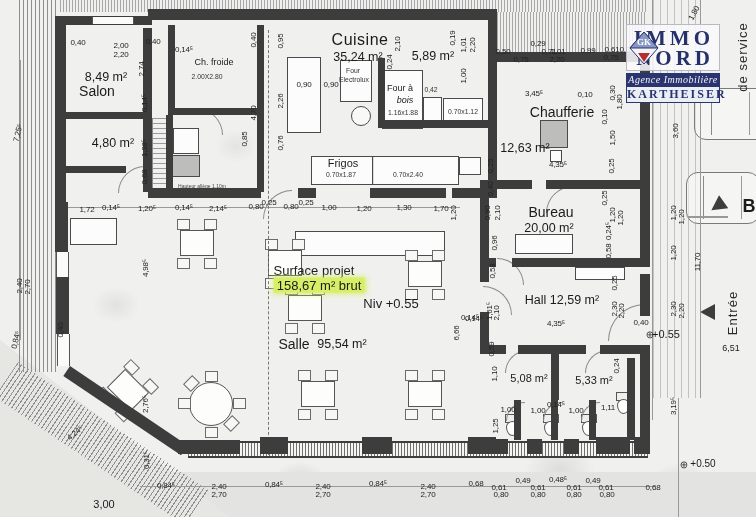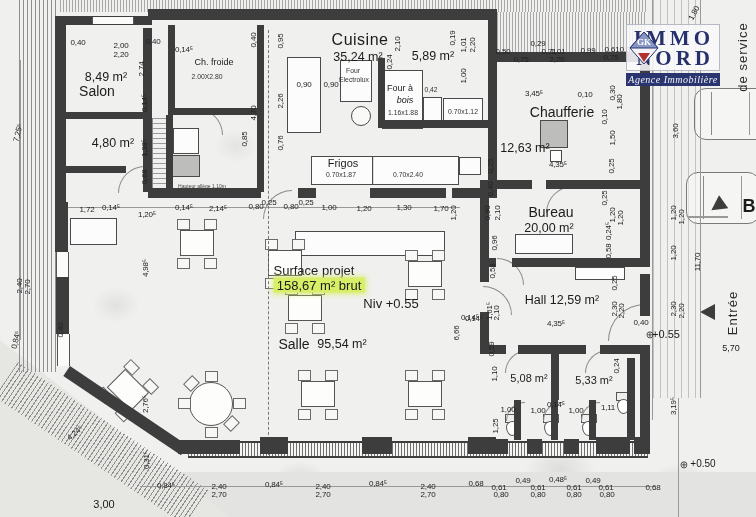--- a/index.html
+++ b/index.html
@@ -96,20 +96,21 @@
       <svg width="30" height="34" viewBox="0 0 30 34">
         <polygon points="15,1 29,17 15,33 1,17" fill="#f4f4f8" stroke="#2a3570" stroke-width="1"></polygon>
         <polygon points="15,1 29,17 1,17" fill="#8796c2" stroke="#2a3570" stroke-width="1"></polygon>
         <polygon points="9,22 21,22 15,31" fill="#b33030"></polygon>
         <text x="15" y="14" text-anchor="middle" font-size="9" fill="#ffffff" font-family="Liberation Serif, serif" font-weight="bold">GK</text>
       </svg>
       <div class="big">IMMO</div>
       <div class="big">NORD</div>
     </div>
     <div class="band1">Agence Immobilière</div>
+    <div class="band2">KARTHEISER</div>
   </div>
 <div class="wall" style="width: 97px; height: 9px; left: 55px; top: 16px;"></div>
     <div class="wall" style="width: 346px; height: 11px; left: 148px; top: 9px;"></div>
     <div class="wall" style="width: 160px; height: 10px; left: 488px; top: 52px;"></div>
     <div class="wall" style="width: 10px; height: 146px; left: 640px; top: 52px;"></div>
     <div class="wall" style="width: 11px; height: 186px; left: 55px; top: 16px;"></div>
     <div class="wall" style="width: 13px; height: 50px; left: 55px; top: 202px;"></div>
     <div class="wall" style="width: 13px; height: 57px; left: 56px; top: 277px;"></div>
     <div class="wall" style="width: 142px; height: 12px; transform: rotate(34deg); transform-origin: 0px 0px; left: 70px; top: 366px;"></div>
     <div class="wall" style="width: 62px; height: 14px; left: 178px; top: 440px;"></div>
@@ -292,21 +293,21 @@
     <span class="lbl c-room" style="left: 294px; top: 344px; transform: translate(-50%, -50%);">Salle</span>
     <span class="lbl c-area" style="left: 342px; top: 344px; transform: translate(-50%, -50%);">95,54 m²</span>
     <span class="lbl c-sm11" style="left: 529px; top: 378px; transform: translate(-50%, -50%);">5,08 m²</span>
     <span class="lbl c-sm11" style="left: 594px; top: 380px; transform: translate(-50%, -50%);">5,33 m²</span>
     <span class="lbl c-srf" style="left: 314px; top: 270px; transform: translate(-50%, -50%);">Surface projet</span>
     <span class="lbl c-hl" style="left: 319px; top: 285px; transform: translate(-50%, -50%);">158,67 m² brut</span>
     <span class="lbl c-srf" style="left: 391px; top: 303px; transform: translate(-50%, -50%);">Niv +0.55</span>
     <span class="lbl c-vt" style="left: 732px; top: 313px; transform: translate(-50%, -50%) rotate(-90deg);">Entrée</span>
     <span class="lbl c-vt" style="left: 742px; top: 57px; transform: translate(-50%, -50%) rotate(-90deg);">de service</span>
     <span class="lbl c-b" style="left: 749px; top: 206px; transform: translate(-50%, -50%);">B</span>
-    <span class="lbl c-sm9" style="left: 731px; top: 348px; transform: translate(-50%, -50%);">5,70</span>
+    <span class="lbl c-sm9" style="left: 731px; top: 348px; transform: translate(-50%, -50%);">6,51</span>
     <span class="lbl c-lvl" style="left: 666px; top: 334px; transform: translate(-50%, -50%);">+0.55</span>
     <span class="lbl c-mark" style="left: 650px; top: 334px; transform: translate(-50%, -50%);">⊕</span>
     <span class="lbl c-lvllg" style="left: 703px; top: 463px; transform: translate(-50%, -50%);">+0.50</span>
     <span class="lbl c-mark" style="left: 684px; top: 464px; transform: translate(-50%, -50%);">⊕</span>
     <span class="lbl c-tiny" style="left: 353px; top: 70px; transform: translate(-50%, -50%);">Four</span>
     <span class="lbl c-tiny" style="left: 354px; top: 79px; transform: translate(-50%, -50%);">Electrolux</span>
     <span class="lbl c-sm9" style="left: 400px; top: 88px; transform: translate(-50%, -50%);">Four à</span>
     <span class="lbl c-sm9" style="left: 405px; top: 100px; transform: translate(-50%, -50%); font-style: italic;">bois</span>
     <span class="lbl c-tiny" style="left: 403px; top: 112px; transform: translate(-50%, -50%);">1.16x1.88</span>
     <span class="lbl c-tiny" style="left: 431px; top: 89px; transform: translate(-50%, -50%);">0,42</span>
@@ -359,21 +360,21 @@
     <span class="lbl c-dim" style="left: 611px; top: 166px; transform: translate(-50%, -50%) rotate(-90deg);">0,25</span>
     <span class="lbl c-dim" style="left: 558px; top: 164px; transform: translate(-50%, -50%);">4,35⁵</span>
     <span class="lbl c-dim" style="left: 675px; top: 131px; transform: translate(-50%, -50%) rotate(-90deg);">3,60</span>
     <span class="lbl c-dim" style="left: 490px; top: 166px; transform: translate(-50%, -50%) rotate(-90deg);">0,25</span>
     <span class="lbl c-dim" style="left: 490px; top: 189px; transform: translate(-50%, -50%) rotate(-90deg);">0,40</span>
     <span class="lbl c-dim" style="left: 487px; top: 213px; transform: translate(-50%, -50%) rotate(-90deg);">0,90</span>
     <span class="lbl c-dim" style="left: 497px; top: 213px; transform: translate(-50%, -50%) rotate(-90deg);">2,10</span>
     <span class="lbl c-dim" style="left: 453px; top: 213px; transform: translate(-50%, -50%) rotate(-90deg);">1,20</span>
     <span class="lbl c-dim" style="left: 87px; top: 209px; transform: translate(-50%, -50%);">1,72</span>
     <span class="lbl c-dim" style="left: 111px; top: 207px; transform: translate(-50%, -50%);">0,14⁵</span>
-    <span class="lbl c-dim" style="left: 147px; top: 214px; transform: translate(-50%, -50%);">1,20⁵</span>
+    <span class="lbl c-dim" style="left: 147px; top: 208px; transform: translate(-50%, -50%);">1,20⁵</span>
     <span class="lbl c-dim" style="left: 184px; top: 207px; transform: translate(-50%, -50%);">0,14⁵</span>
     <span class="lbl c-dim" style="left: 218px; top: 208px; transform: translate(-50%, -50%);">2,14⁵</span>
     <span class="lbl c-dim" style="left: 256px; top: 206px; transform: translate(-50%, -50%);">0,80</span>
     <span class="lbl c-dim" style="left: 269px; top: 202px; transform: translate(-50%, -50%);">0,25</span>
     <span class="lbl c-dim" style="left: 291px; top: 206px; transform: translate(-50%, -50%);">0,80</span>
     <span class="lbl c-dim" style="left: 306px; top: 202px; transform: translate(-50%, -50%);">0,25</span>
     <span class="lbl c-dim" style="left: 329px; top: 207px; transform: translate(-50%, -50%);">1,00</span>
     <span class="lbl c-dim" style="left: 364px; top: 208px; transform: translate(-50%, -50%);">1,20</span>
     <span class="lbl c-dim" style="left: 404px; top: 207px; transform: translate(-50%, -50%);">1,30</span>
     <span class="lbl c-dim" style="left: 441px; top: 208px; transform: translate(-50%, -50%);">1,70</span>

